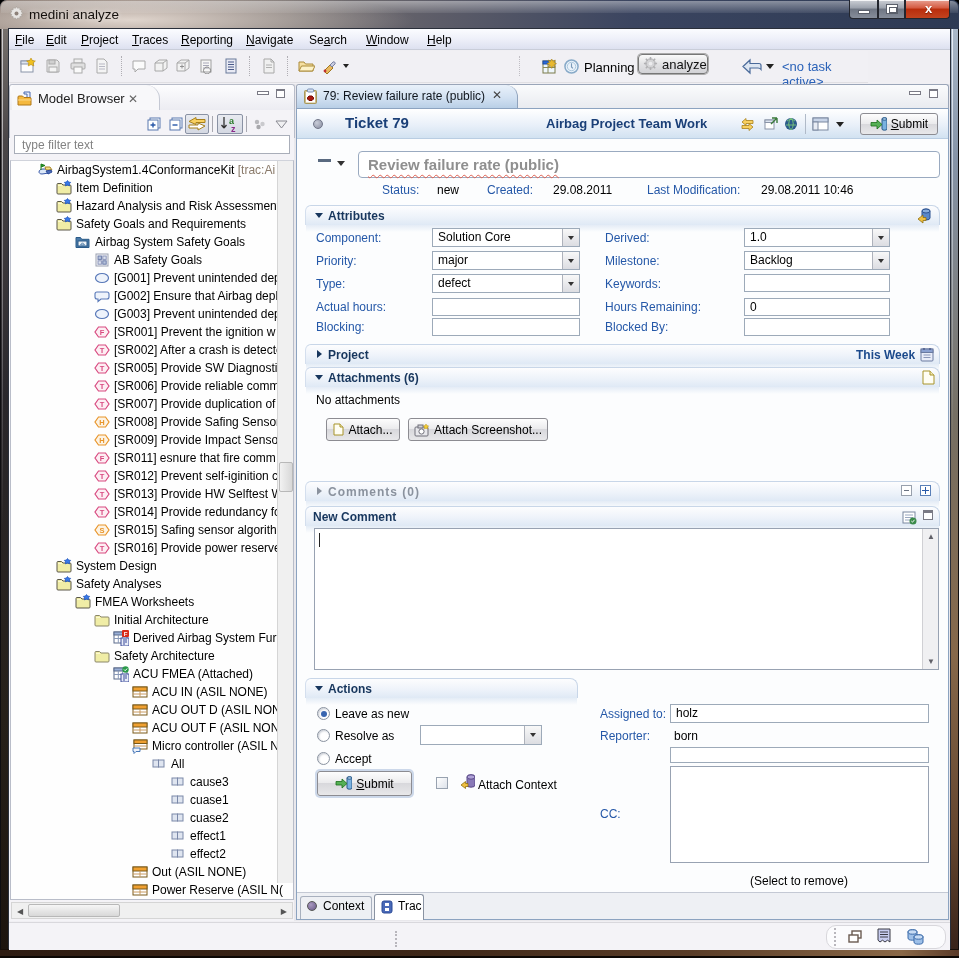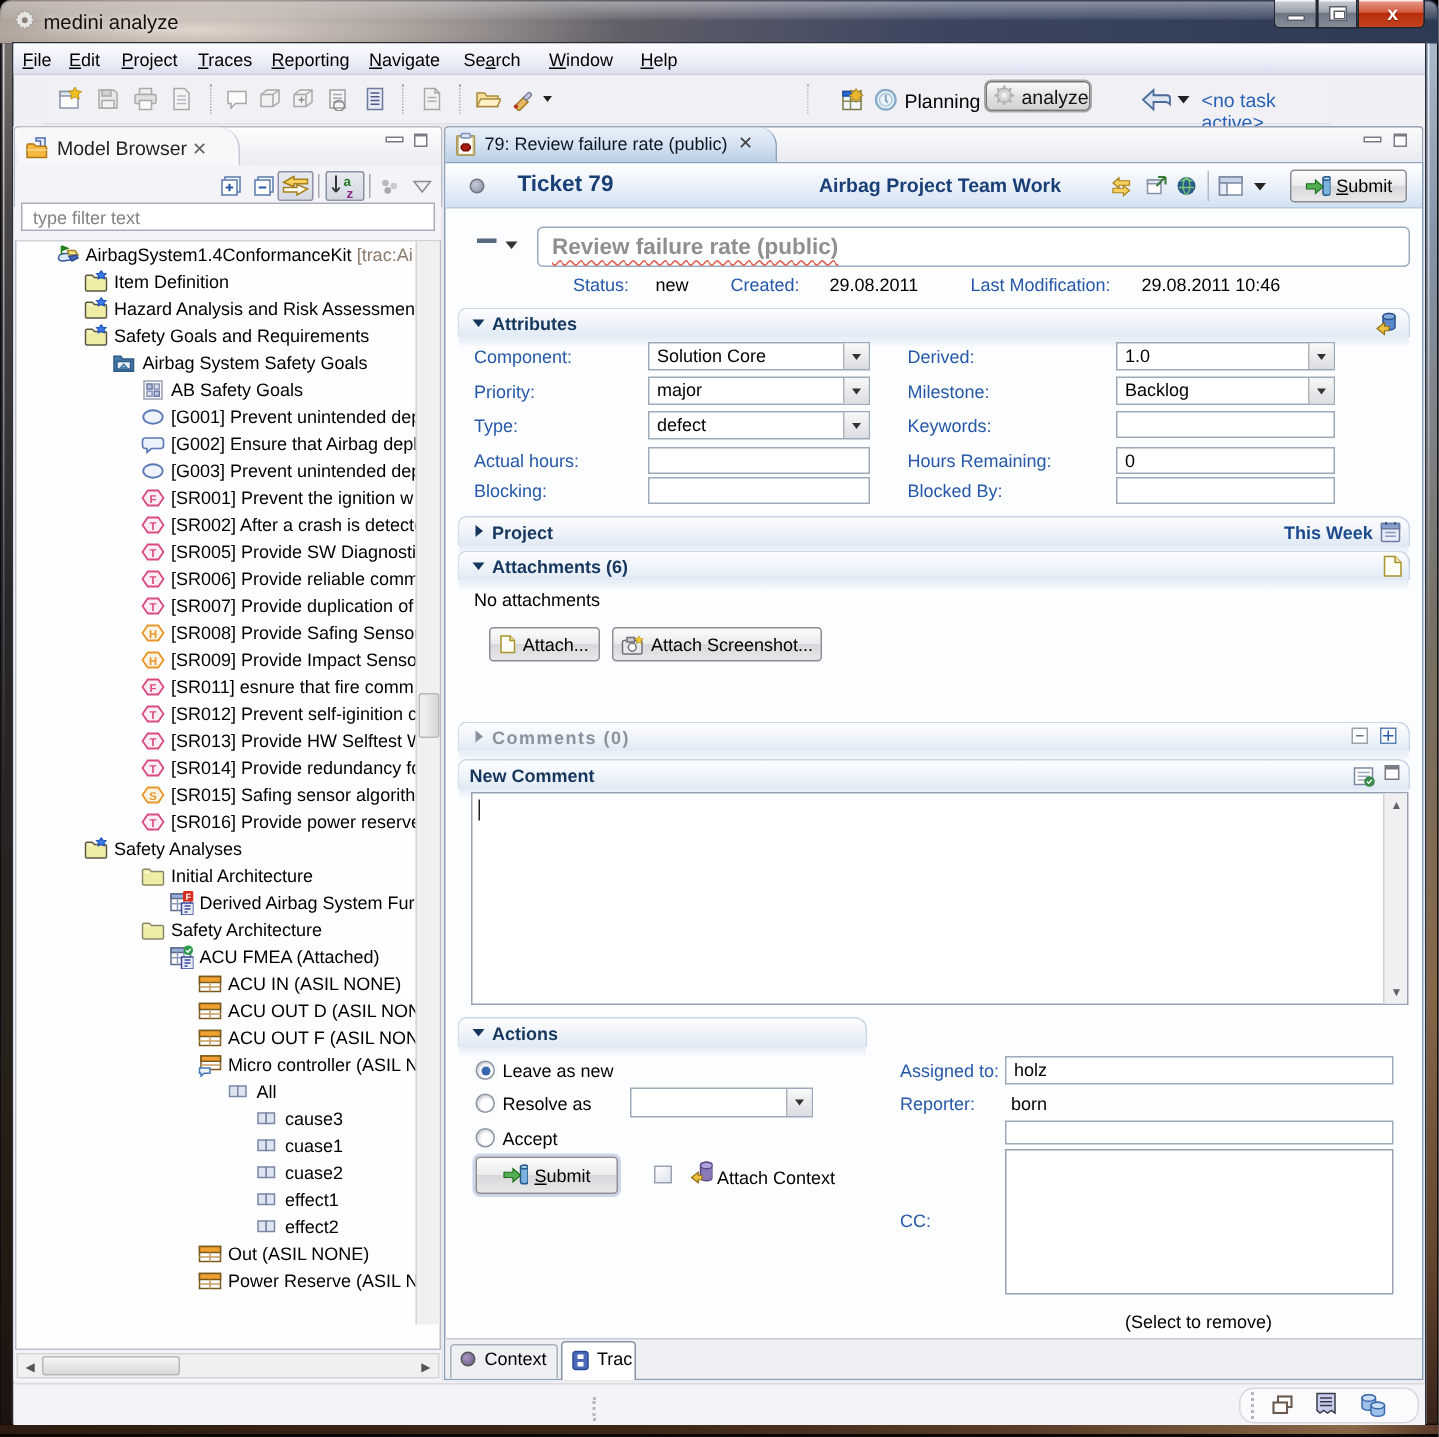--- a/index.html
+++ b/index.html
@@ -34,21 +34,21 @@
 #client { left:8px; top:28px; width:943px; height:921px; background:#f0eff3; border:1px solid #2a2f3a; }
 
 
 #menubar { left:0; top:0; width:941px; height:21px;
   background:linear-gradient(180deg,#fbfcff 0%,#eef0f9 50%,#dde1f0 100%);
   border-bottom:1px solid #c9cdd9; font-size:12px; color:#000; }
 #menubar > span { position:absolute; top:4px; }
 .mn { text-decoration:underline; text-underline-offset:1px; }
 
 
-#toolbar { left:0; top:22px; width:859px; height:32px; background:#f1f0f4; border-bottom:1px solid #e0dfe3;margin-left:19px; }
+#toolbar { left:0; top:22px; width:859px; height:32px; background:#f1f0f4; border-bottom:1px solid #e0dfe3; }
 .tsep { position:absolute; top:5px; width:1px; height:20px; border-left:1px dotted #b0aeb4; }
 
 
 #main { left:0; top:55px; width:941px; height:837px; background:#e9e8ec; }
 
 
 #lpanel { left:0px; top:0px; width:285px; height:837px; background:#f4f3f7; }
 #ltabrow { left:0; top:0; width:286px; height:26px;
   background:linear-gradient(180deg,#fdfdfe,#ececf2); border:1px solid #b9bdc9; border-bottom:none; border-radius:3px 3px 0 0; }
 #ltab { left:3px; top:1px; width:148px; height:25px; background:#f8f8fa; border-right:1px solid #c5c9d4; border-radius:3px 14px 0 0; }
@@ -422,21 +422,27 @@
               <use href="#shexT"></use>
             </svg>[SR014] Provide redundancy fc</div>
         <div class="trow t3"><svg class="tico" viewBox="0 0 16 16">
               <use href="#shexS"></use>
             </svg>[SR015] Safing sensor algorithr</div>
         <div class="trow t3"><svg class="tico" viewBox="0 0 16 16">
               <use href="#shexT"></use>
             </svg>[SR016] Provide power reserve</div>
         <div class="trow t1"><svg class="tico" viewBox="0 0 16 16">
               <use href="#sfolder"></use>
+            </svg>System Design</div>
+        <div class="trow t1"><svg class="tico" viewBox="0 0 16 16">
+              <use href="#sfolder"></use>
             </svg>Safety Analyses</div>
+        <div class="trow t2"><svg class="tico" viewBox="0 0 16 16">
+              <use href="#sfolder"></use>
+            </svg>FMEA Worksheets</div>
         <div class="trow t3"><svg class="tico" viewBox="0 0 16 16">
               <use href="#sfolderp"></use>
             </svg>Initial Architecture</div>
         <div class="trow t4"><svg class="tico" viewBox="0 0 16 16">
               <use href="#stableF"></use>
             </svg>Derived Airbag System Fur</div>
         <div class="trow t3"><svg class="tico" viewBox="0 0 16 16">
               <use href="#sfolderp"></use>
             </svg>Safety Architecture</div>
         <div class="trow t4"><svg class="tico" viewBox="0 0 16 16">

